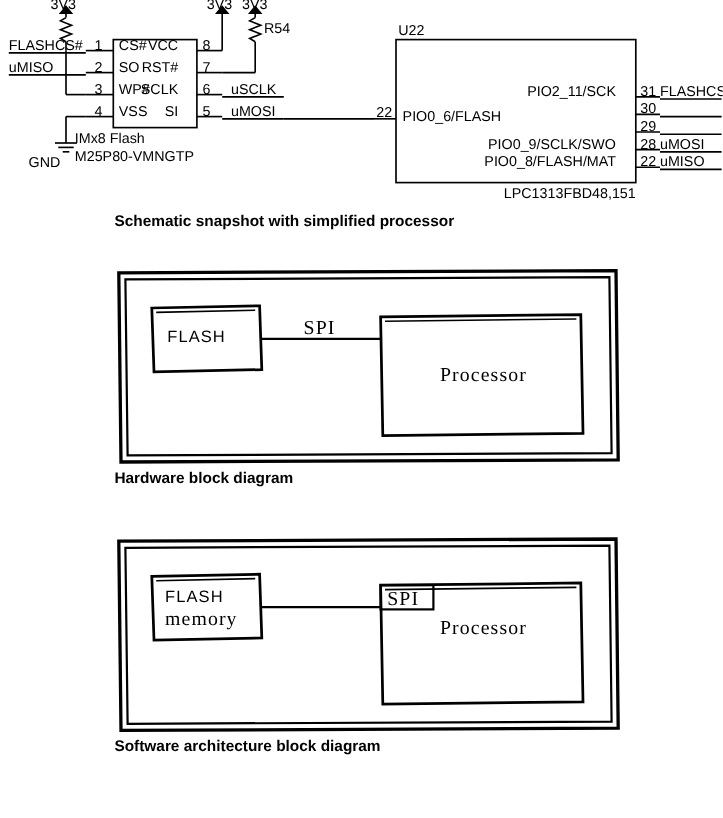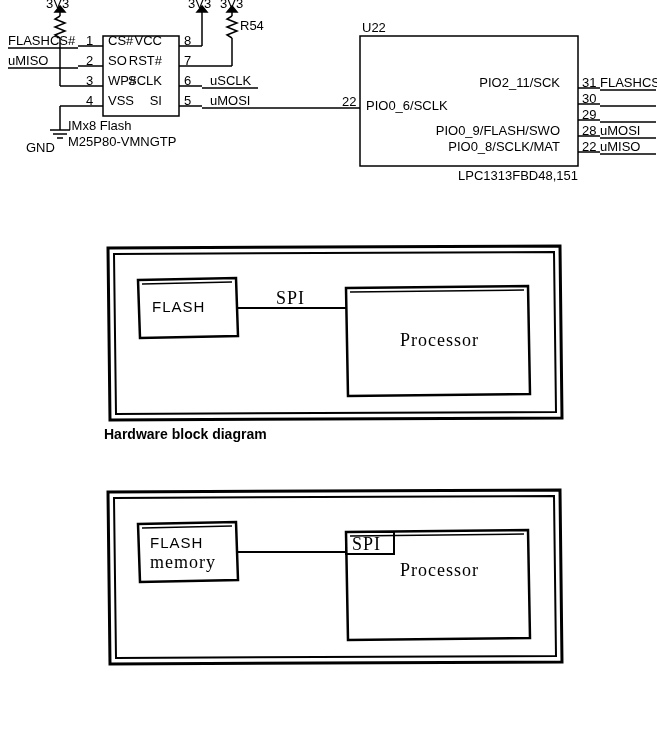--- a/index.html
+++ b/index.html
@@ -108,34 +108,35 @@
 
 <span class="abs pin-label" style="left:210px;top:73px">uSCLK</span>
 <span class="abs pin-label" style="left:210px;top:93px">uMOSI</span>
 
 <span class="abs pin-label" style="left:68px;top:118px">IMx8 Flash</span>
 <span class="abs pin-label" style="left:68px;top:134px">M25P80-VMNGTP</span>
 
 <span class="abs pin-label" style="left:362px;top:20px">U22</span>
 <span class="abs pin-label" style="left:458px;top:168px">LPC1313FBD48,151</span>
 <span class="abs pin-num" style="left:342px;top:94px">22</span>
-<span class="abs pin-label" style="left:366px;top:98px">PIO0_6/SCLK</span>
+<span class="abs pin-label" style="left:366px;top:98px">PIO0_6/FLASH</span>
 
 <span class="abs pin-label" style="right:83px;top:75px">PIO2_11/SCK</span>
 <span class="abs pin-num" style="left:582px;top:75px">31</span>
 <span class="abs pin-label" style="left:600px;top:75px">FLASHCS#</span>
 <span class="abs pin-num" style="left:582px;top:91px">30</span>
 <span class="abs pin-num" style="left:582px;top:107px">29</span>
-<span class="abs pin-label" style="right:83px;top:123px">PIO0_9/FLASH/SWO</span>
+<span class="abs pin-label" style="right:83px;top:123px">PIO0_9/SCLK/SWO</span>
 <span class="abs pin-num" style="left:582px;top:123px">28</span>
 <span class="abs pin-label" style="left:600px;top:123px">uMOSI</span>
-<span class="abs pin-label" style="right:83px;top:139px">PIO0_8/SCLK/MAT</span>
+<span class="abs pin-label" style="right:83px;top:139px">PIO0_8/FLASH/MAT</span>
 <span class="abs pin-num" style="left:582px;top:139px">22</span>
 <span class="abs pin-label" style="left:600px;top:139px">uMISO</span>
 
+<span class="abs caption" style="left:104px;top:192px">Schematic snapshot with simplified processor</span>
 
 <svg width="657" height="260" style="top:234px">
   <g stroke="#000" fill="none">
 
     <path d="M108 14 L560 12 L562 184 L110 186 Z" stroke-width="3"></path>
     <path d="M114 20 L554 18 L556 178 L116 180 Z" stroke-width="2"></path>
 
     <path d="M138 46 L236 44 L238 102 L140 104 Z" stroke-width="2.5"></path>
     <path d="M142 50 L232 48" stroke-width="1.5"></path>
 
@@ -163,14 +164,15 @@
 
     <rect x="346" y="54" width="48" height="22" stroke-width="2"></rect>
 
     <line x1="238" y1="74" x2="346" y2="74" stroke-width="2"></line>
   </g>
 </svg>
 <span class="abs hand" style="left:150px;top:534px">FLASH</span>
 <span class="abs hand-small" style="left:150px;top:552px">memory</span>
 <span class="abs hand-small" style="left:352px;top:534px">SPI</span>
 <span class="abs hand-small" style="left:400px;top:560px">Processor</span>
+<span class="abs caption" style="left:104px;top:670px">Software architecture block diagram</span>
 
 </div>
 
 </body></html>

